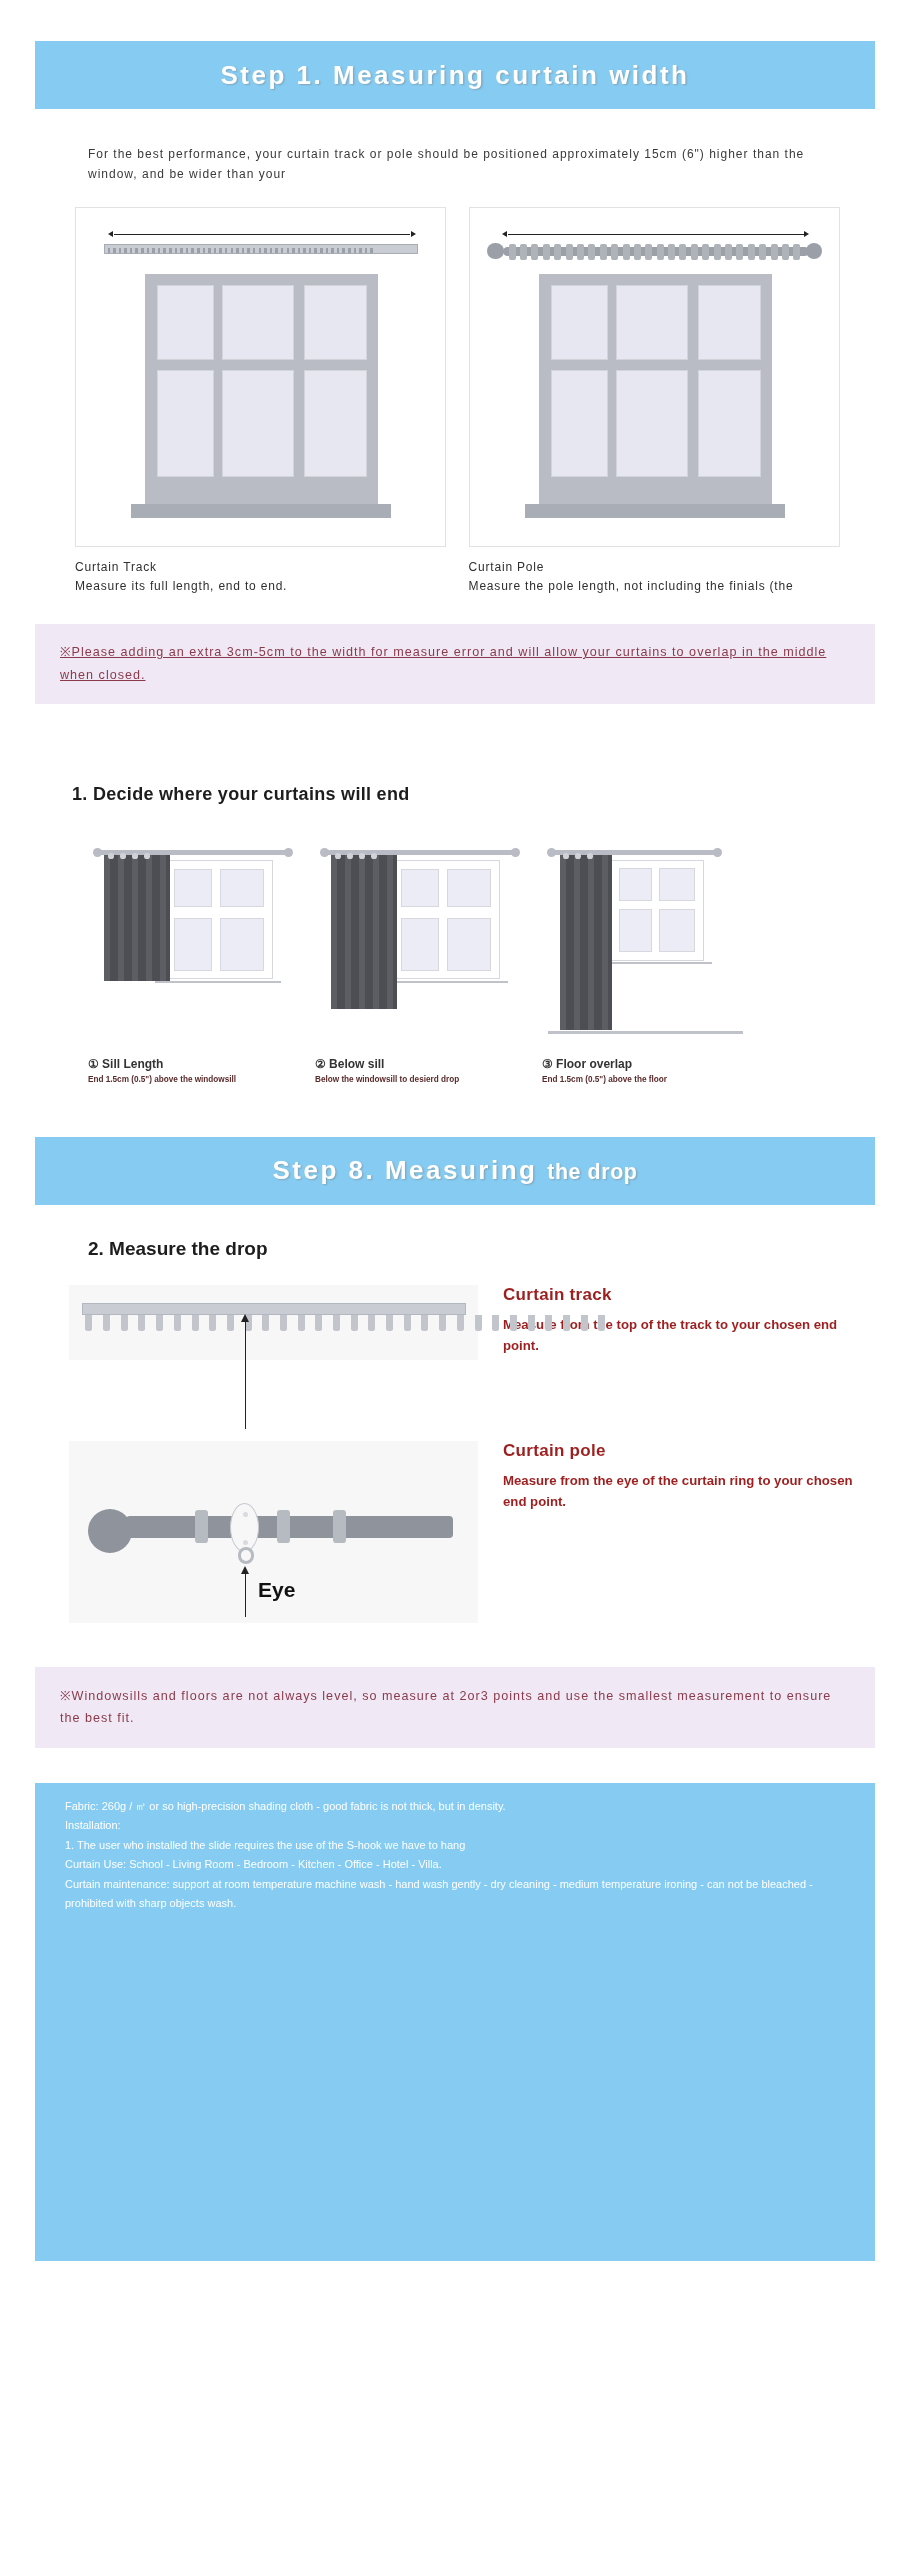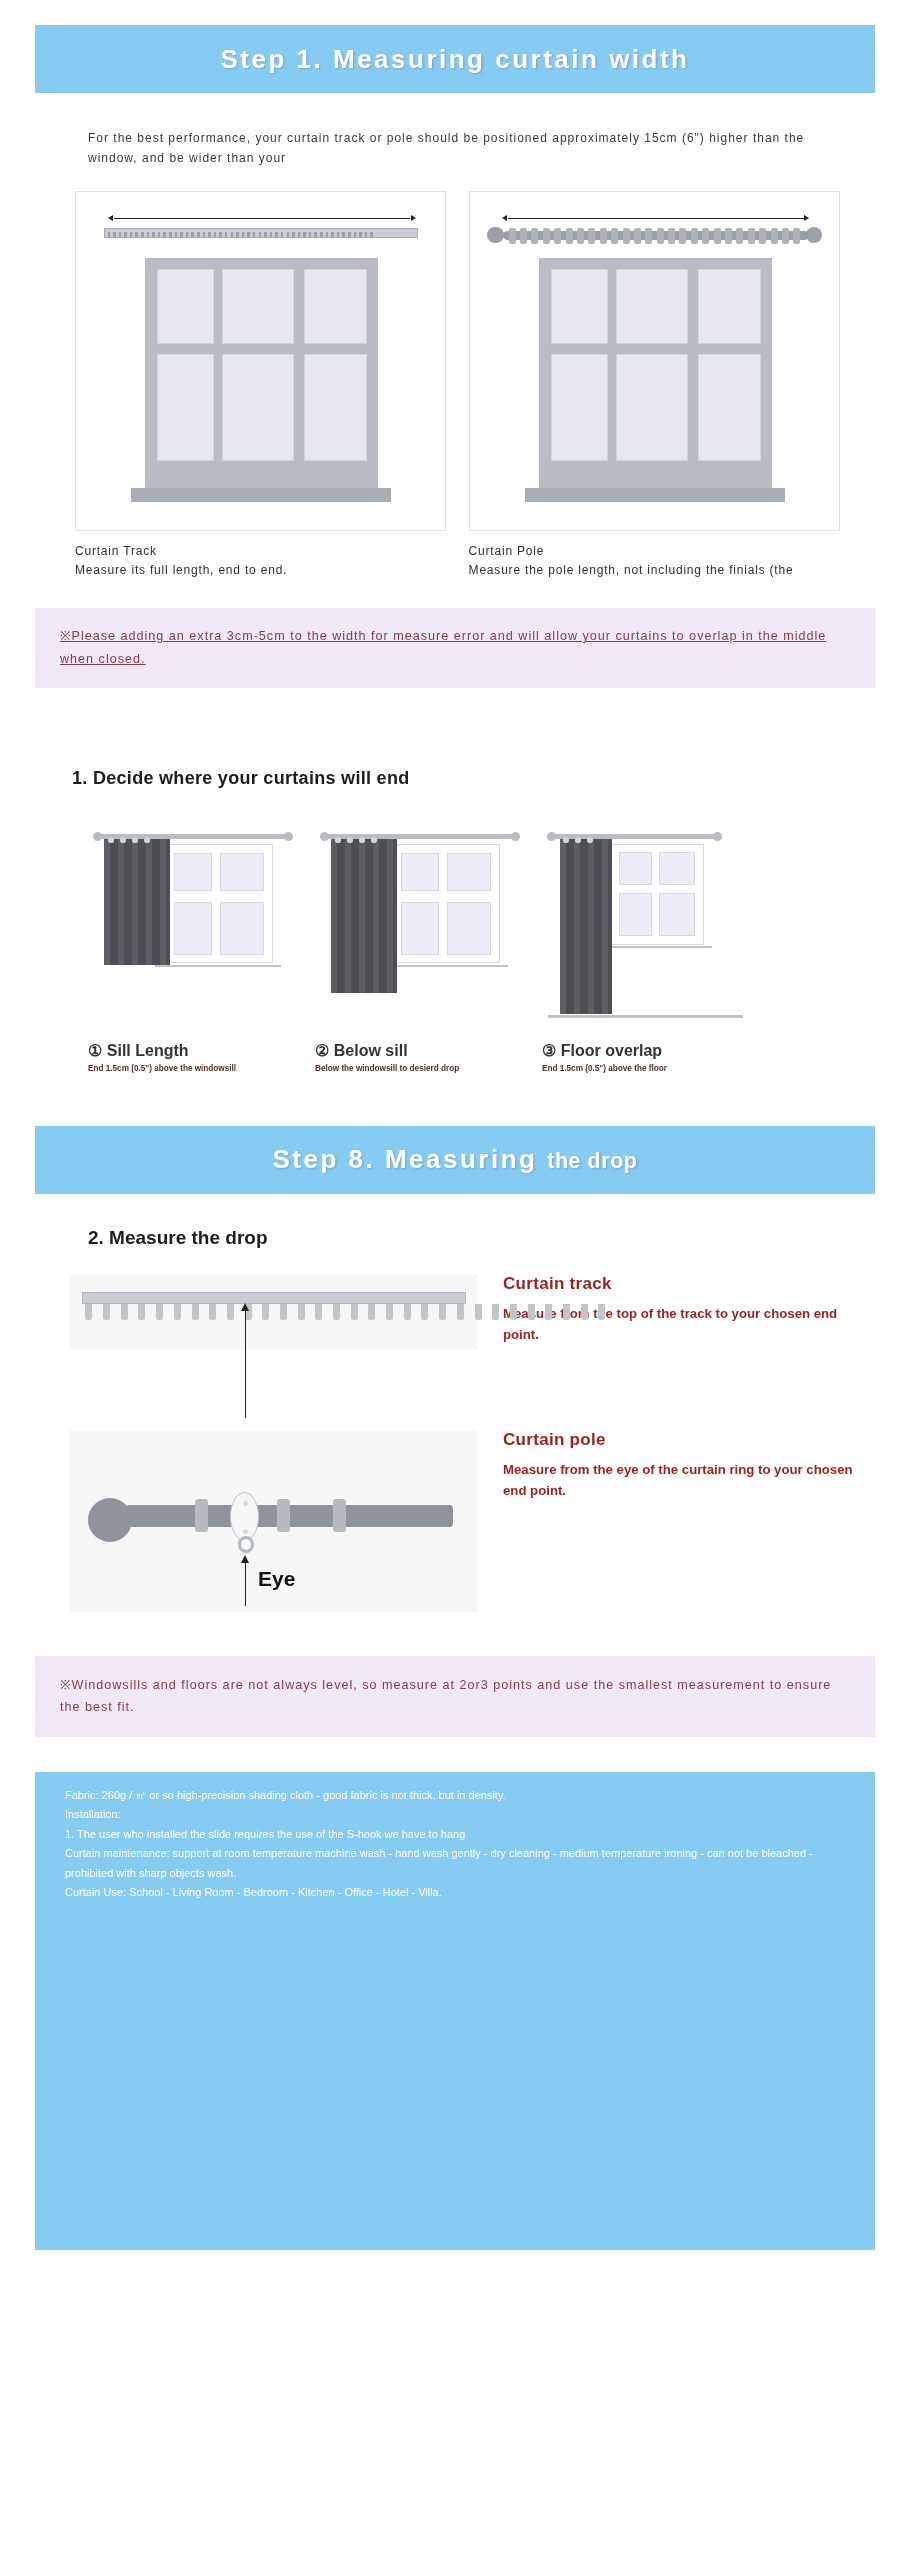--- a/index.html
+++ b/index.html
@@ -3,21 +3,21 @@
 <meta charset="utf-8">
 <style>
   * { box-sizing: border-box; }
   html, body { margin:0; padding:0; }
   body {
     width: 910px;
     background: #ffffff;
     font-family: "Liberation Sans", sans-serif;
     -webkit-font-smoothing: antialiased;
   }
-  .page { width:910px; margin:0 auto; position:relative; padding-bottom:25px; }
+  .page { width:910px; margin:16px auto; position:relative; padding-bottom:25px; }
 
   
   .banner {
     background:#86ccf2;
     height:68px;
     margin: 0 35px;
     display:flex; align-items:center; justify-content:center;
   }
   .banner .btext {
     color:#ffffff;
@@ -91,21 +91,21 @@
   }
 
   
   .h2 {
     margin: 30px 0 0 72px;
     font-size:18px; font-weight:bold; color:#1d1d1d; letter-spacing:0.3px;
   }
   .three-row { display:flex; gap:19px; margin: 25px 0 0 88px; }
   .three-col { width:208px; }
   .cur-box { width:208px; height:220px; position:relative; overflow:hidden; }
-  .lbl { margin-top:6.3px; font-size:16px; color:#333; font-weight:bold; }
+  .lbl { margin-top:6.3px; font-size:12px; color:#333; font-weight:bold; }
   .sub { margin-top:3.8px; font-size:8.2px; color:#5a2a2a; font-weight:bold; line-height:12.6px; }
 
   .cpole { position:absolute; height:5.7px; background:#b9bcc4; border-radius:3.1px; }
   .cpole-cap { position:absolute; width:8.8px; height:8.8px; background:#b9bcc4; border-radius:50%; }
   .curtain {
     position:absolute; background:#58595e;
     background-image: repeating-linear-gradient(90deg,#5d5e63 0 6.3px,#4d4e53 6.3px 14px);
   }
   .cgrom { position:absolute; display:flex; gap:6.3px; }
   .cgrom i { width:5.7px; height:5.7px; border-radius:50%; background:#cfd2d7; }
@@ -449,18 +449,18 @@
       <div class="s3body">Measure from the eye of the curtain ring to your chosen end point.</div>
     </div>
   </div>
 
   <div class="notice2">※Windowsills and floors are not always level, so measure at 2or3 points and use the smallest measurement to ensure the best fit.</div>
 
   <div class="bluebox">
     <p>Fabric: 260g / ㎡ or so high-precision shading cloth - good fabric is not thick, but in density.</p>
     <p>Installation:</p>
     <p>1. The user who installed the slide requires the use of the S-hook we have to hang</p>
+    <p>Curtain Use: School - Living Room - Bedroom - Kitchen - Office - Hotel - Villa.</p>
     <p>Curtain maintenance: support at room temperature machine wash - hand wash gently - dry cleaning - medium temperature ironing - can not be bleached - prohibited with sharp objects wash.</p>
-    <p>Curtain Use: School - Living Room - Bedroom - Kitchen - Office - Hotel - Villa.</p>
   </div>
 
 </div>
 
 
 </body></html>

